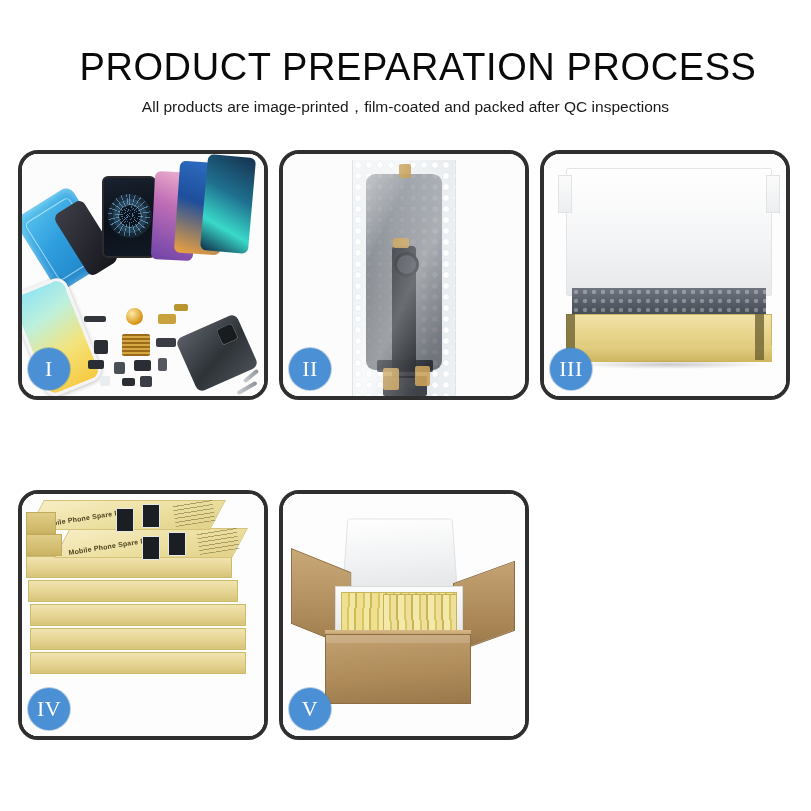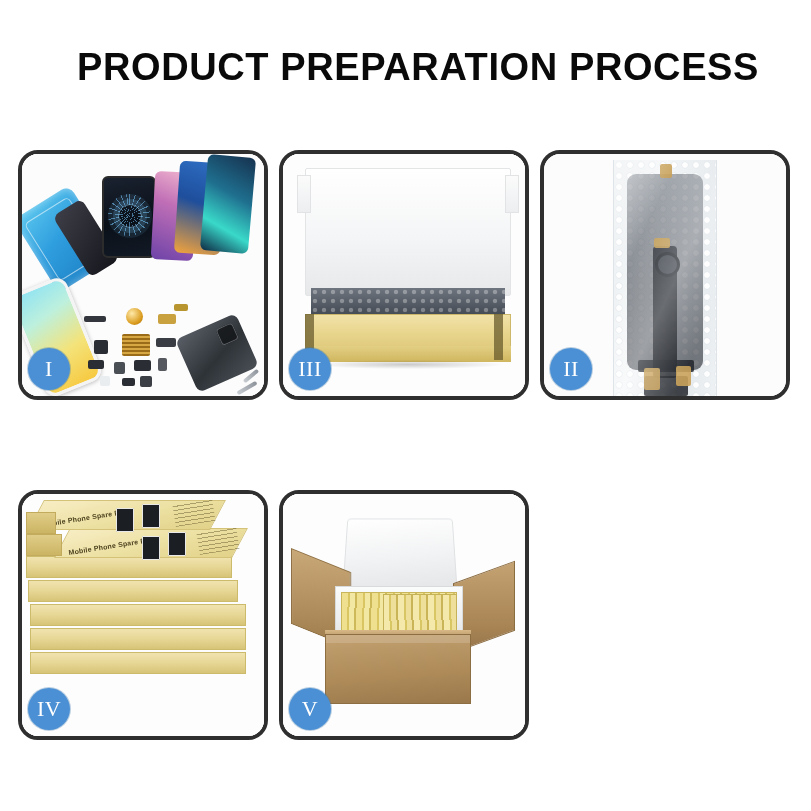--- a/index.html
+++ b/index.html
@@ -23,21 +23,21 @@
   .header {
     position: absolute;
     top: 44px;
     left: 0;
     width: 811px;
     text-align: center;
   }
   .title {
     font-family: "Liberation Sans", sans-serif;
     font-size: 38px;
-    font-weight: 700;
+    font-weight: 400;
     letter-spacing: 0.6px;
     color: #0a0a0a;
     line-height: 46px;
     white-space: nowrap;
     padding-left: 25px;
   }
   .subtitle {
     margin-top: 7px;
     font-family: "Liberation Sans", sans-serif;
     font-size: 15.5px;
@@ -436,20 +436,21 @@
     transform: skewY(20deg);
   }
 </style>
 </head>
 <body>
 
 <div id="page">
 
   <div class="header">
     <div class="title">PRODUCT PREPARATION PROCESS</div>
+    <div class="subtitle">All products are image-printed，film-coated and packed after QC inspections</div>
   </div>
 
   <div class="grid">
 
     <div class="panel">
       <div class="panel-inner">
         <div class="collage">
           <div class="adhesive"></div>
           <div class="adhesive-phone"></div>
           <div class="cracked"></div>
@@ -474,48 +475,48 @@
           <div class="backhousing"></div>
           <div class="screw"></div>
           <div class="screw2"></div>
         </div>
       </div>
       <div class="badge">I</div>
     </div>
 
     <div class="panel">
       <div class="panel-inner">
-        <div class="tray-wrap">
-          <div class="tray-lid"></div>
-          <div class="tray-fill"></div>
-          <div class="tray-body"></div>
-          <div class="tray-front"></div>
-          <div class="tray-corner-l"></div>
-          <div class="tray-corner-r"></div>
-          <div class="tray-shadow"></div>
-        </div>
-      </div>
-      <div class="badge">III</div>
-    </div>
-
-    <div class="panel">
-      <div class="panel-inner">
         <div class="bubblewrap">
           <div class="bw-screen"></div>
           <div class="bw-flex"></div>
           <div class="bw-dark d1"></div>
           <div class="bw-dark d2"></div>
           <div class="bw-gold g1"></div>
           <div class="bw-gold g2"></div>
           <div class="bw-gold g3"></div>
           <div class="bw-gold g4"></div>
           <div class="bw-gloss"></div>
         </div>
       </div>
       <div class="badge">II</div>
+    </div>
+
+    <div class="panel">
+      <div class="panel-inner">
+        <div class="tray-wrap">
+          <div class="tray-lid"></div>
+          <div class="tray-fill"></div>
+          <div class="tray-body"></div>
+          <div class="tray-front"></div>
+          <div class="tray-corner-l"></div>
+          <div class="tray-corner-r"></div>
+          <div class="tray-shadow"></div>
+        </div>
+      </div>
+      <div class="badge">III</div>
     </div>
 
     <div class="panel">
       <div class="panel-inner">
         <div class="stack">
 
           <div class="sbox" style="left:8px;  top:158px; width:216px; height:22px;"></div>
           <div class="sbox" style="left:8px;  top:134px; width:216px; height:22px;"></div>
           <div class="sbox" style="left:8px;  top:110px; width:216px; height:22px;"></div>
           <div class="sbox" style="left:6px;  top:86px;  width:210px; height:22px;"></div>

